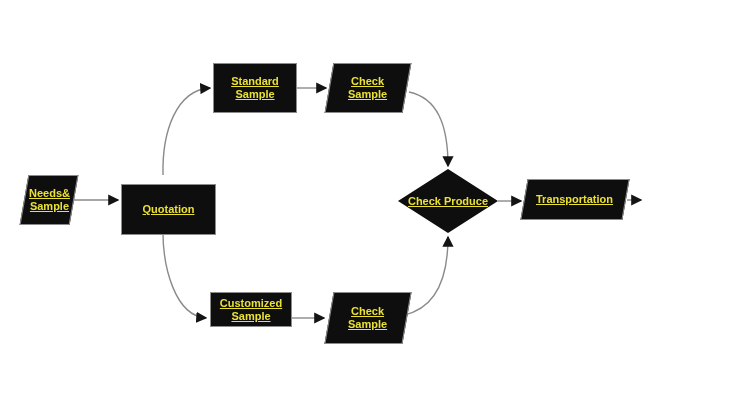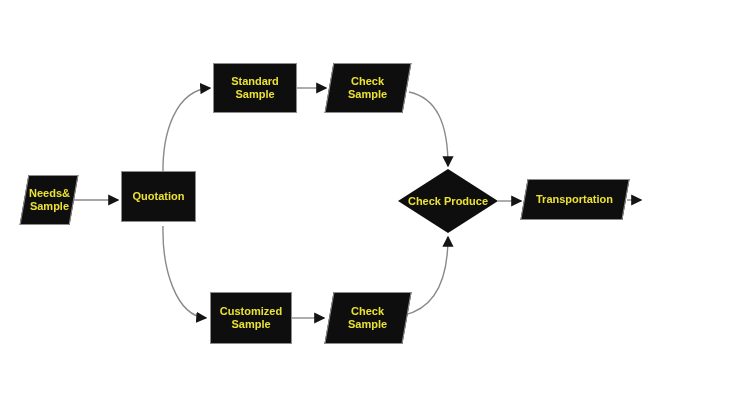--- a/index.html
+++ b/index.html
@@ -25,20 +25,21 @@
     align-items: center;
     justify-content: center;
   }
   .node .label {
     color: #ebe135;
     font-weight: bold;
     font-size: 11px;
     line-height: 13px;
     text-align: center;
     white-space: nowrap;
+    text-decoration: underline;
   }
   .skewed { transform: skewX(-10deg); }
   .skewed .label { transform: skewX(10deg); }
   .diamond {
     border: none;
     clip-path: polygon(50% 0, 100% 50%, 50% 100%, 0 50%);
   }
   .stadium { border-radius: 23px; border: none; }
 </style>
 </head>
@@ -65,41 +66,41 @@
     </g>
   </svg>
 
   <div class="node skewed" style="left:24px; top:175px; width:50px; height:50px;">
     <div class="label">
       <div>Needs&amp;</div>
       <div>Sample</div>
     </div>
   </div>
 
-  <div class="node" style="left:121px; top:171px; width:75px; height:51px;">
+  <div class="node" style="left:121px; top:184px; width:95px; height:51px;">
     <div class="label">
       <div>Quotation</div>
     </div>
   </div>
 
   <div class="node" style="left:213px; top:63px; width:84px; height:50px;">
     <div class="label">
       <div>Standard</div>
       <div>Sample</div>
     </div>
   </div>
 
   <div class="node skewed" style="left:329px; top:63px; width:78px; height:50px;">
     <div class="label">
       <div>Check</div>
       <div>Sample</div>
     </div>
   </div>
 
-  <div class="node" style="left:210px; top:292px; width:82px; height:52px;">
+  <div class="node" style="left:210px; top:292px; width:82px; height:35px;">
     <div class="label">
       <div>Customized</div>
       <div>Sample</div>
     </div>
   </div>
 
   <div class="node skewed" style="left:329px; top:292px; width:78px; height:52px;">
     <div class="label">
       <div>Check</div>
       <div>Sample</div>

